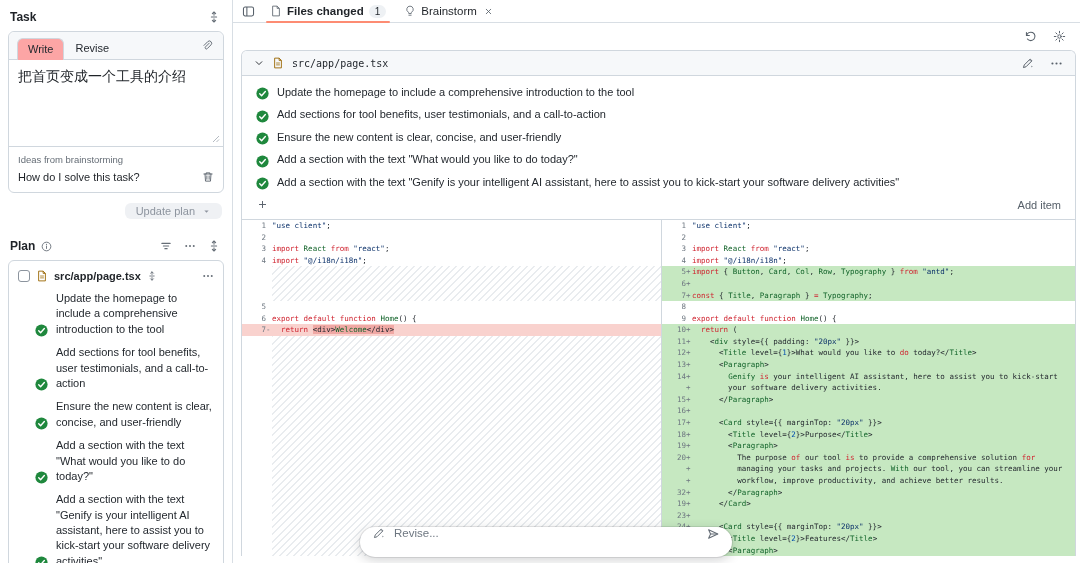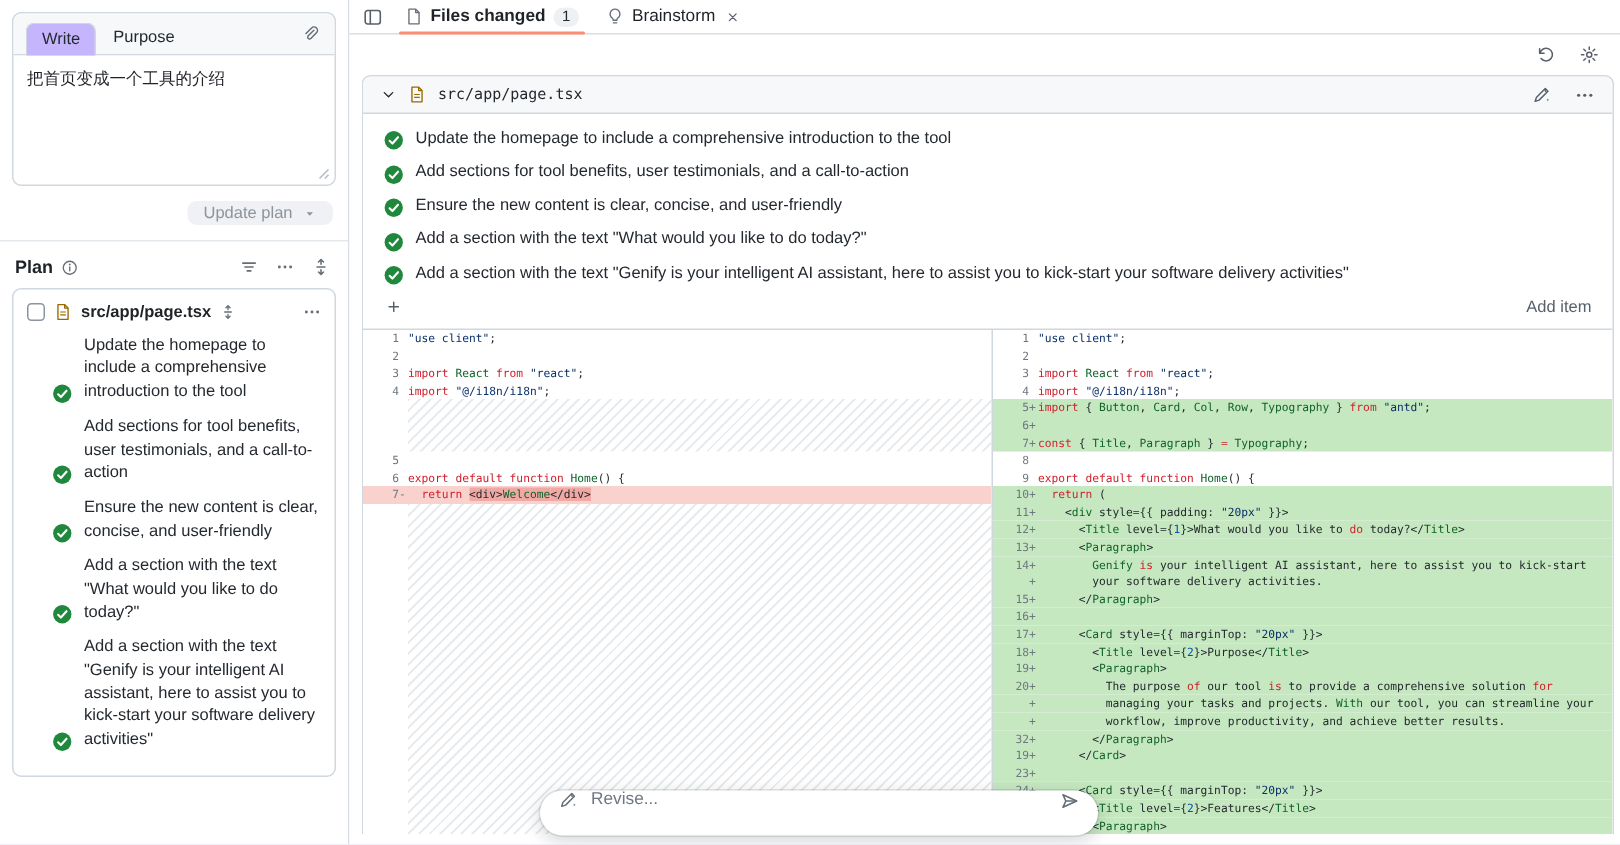--- a/index.html
+++ b/index.html
@@ -14,23 +14,23 @@
              border-right:1px solid #d8dee4; padding:8px 8px 0; display:flex; flex-direction:column; background:#fff; }
   .sb-head { display:flex; align-items:center; padding:2px 4px 7px 2px; }
   .sb-title { font-size:12px; font-weight:bold; }
   .sb-head .spacer, .spacer { flex:1; }
   .icon-gray { color:#656d76; }
   .card { border:1px solid #d0d7de; border-radius:6px; background:#fff; }
   .tc-tabs { display:flex; align-items:flex-end; background:#f6f8fa; border-bottom:1px solid #d0d7de;
              border-radius:6px 6px 0 0; padding:5px 8px 0 8px; }
   .wtab { font-size:11px; padding:4px 10px 5px; color:#24292f; border:1px solid transparent;
           border-bottom:none; border-radius:6px 6px 0 0; cursor:pointer; }
-  .wtab.active { background:#c4b5fd; border-color:#d0d7de; margin-bottom:-1px; }
+  .wtab.active { background:#fca5a5; border-color:#d0d7de; margin-bottom:-1px; }
   .clip { margin:0 2px 7px auto; color:#656d76; }
-  .tc-input { position:relative; padding:8px 9px; font-size:11px; height:86px; }
+  .tc-input { position:relative; padding:8px 9px; font-size:14px; height:86px; }
   .grip { position:absolute; right:3px; bottom:3px; color:#b4bac1; }
   .tc-ideas { border-top:1px solid #d0d7de; padding:7px 9px 9px; }
   .ideas-label { font-size:9.5px; color:#656d76; margin-bottom:6px; }
   .idea-row { display:flex; align-items:center; font-size:11px; }
   .idea-row .trash { margin-left:auto; color:#57606a; }
   .update-row { display:flex; justify-content:flex-end; margin:10px 2px 8px; }
   .btn-muted { display:inline-flex; align-items:center; gap:7px; background:#eff1f4; color:#8d949e;
                border:none; border-radius:6px; font-size:11px; padding:2px 11px; font-family:inherit; }
   .sb-divider { height:1px; background:#e3e8ed; margin:2px -8px 8px; }
   .head-icons { display:flex; gap:12px; align-items:center; color:#656d76; margin-left:auto; }
@@ -92,38 +92,58 @@
                  display:flex; align-items:flex-start; gap:9px; padding:0 12px; z-index:6; }
   .revise-pill input { border:none; outline:none; flex:1; font-size:11.5px; color:#24292f;
                        font-family:inherit; background:transparent; }
   .revise-pill input::placeholder { color:#6e7781; }
 </style>
 </head>
 <body style="--accent: #fd8c73; --green: #1f883d; --add-bg: #c6e8c1; --del-bg: #f9d2ce; --delw-bg: #f0a8a4;">
 
 <div class="sidebar">
 
+  <div class="sb-head">
+    <span class="sb-title">Task</span>
+    <span class="spacer"></span>
+    <span class="icon-gray">
+      <svg width="12" height="12" viewBox="0 0 16 16" fill="none" stroke="currentColor" stroke-width="1.4" stroke-linecap="round" stroke-linejoin="round">
+          <path d="M8 1.5v4M5.8 3.5L8 1.3l2.2 2.2M8 14.5v-4M5.8 12.5L8 14.7l2.2-2.2M4.5 8h7"></path>
+        </svg>
+    </span>
+  </div>
 
   <div class="card">
     <div class="tc-tabs">
       <span class="wtab active">Write</span>
-      <span class="wtab">Purpose</span>
+      <span class="wtab">Revise</span>
       <span class="clip">
         <svg width="12" height="12" viewBox="0 0 16 16" fill="none" stroke="currentColor" stroke-width="1.3" stroke-linecap="round">
             <path d="M11 4.2L6 9.2a1.6 1.6 0 1 0 2.3 2.3l5-5a3 3 0 0 0-4.3-4.3l-5 5"></path>
           </svg>
       </span>
     </div>
     <div class="tc-input">
       <span>把首页变成一个工具的介绍</span>
       <span class="grip">
         <svg width="8" height="8" viewBox="0 0 8 8" stroke="currentColor" stroke-width="1">
             <path d="M1 7L7 1M4.5 7L7 4.5"></path>
           </svg>
       </span>
+    </div>
+    <div class="tc-ideas">
+      <div class="ideas-label">Ideas from brainstorming</div>
+      <div class="idea-row">
+        <span>How do I solve this task?</span>
+        <span class="trash">
+          <svg width="12" height="12" viewBox="0 0 16 16" fill="none" stroke="currentColor" stroke-width="1.2" stroke-linecap="round">
+              <path d="M2.5 4h11M5.5 4V2.5h5V4M4 4l.7 9.5h6.6L12 4M6.5 6.5v4.5M9.5 6.5v4.5"></path>
+            </svg>
+        </span>
+      </div>
     </div>
   </div>
 
   <div class="update-row">
     <button class="btn-muted">
       <span>Update plan</span>
       <svg width="9" height="9" viewBox="0 0 16 16" fill="currentColor">
           <path d="M4.2 6.2l3.8 4.2 3.8-4.2z"></path>
         </svg>
     </button>

